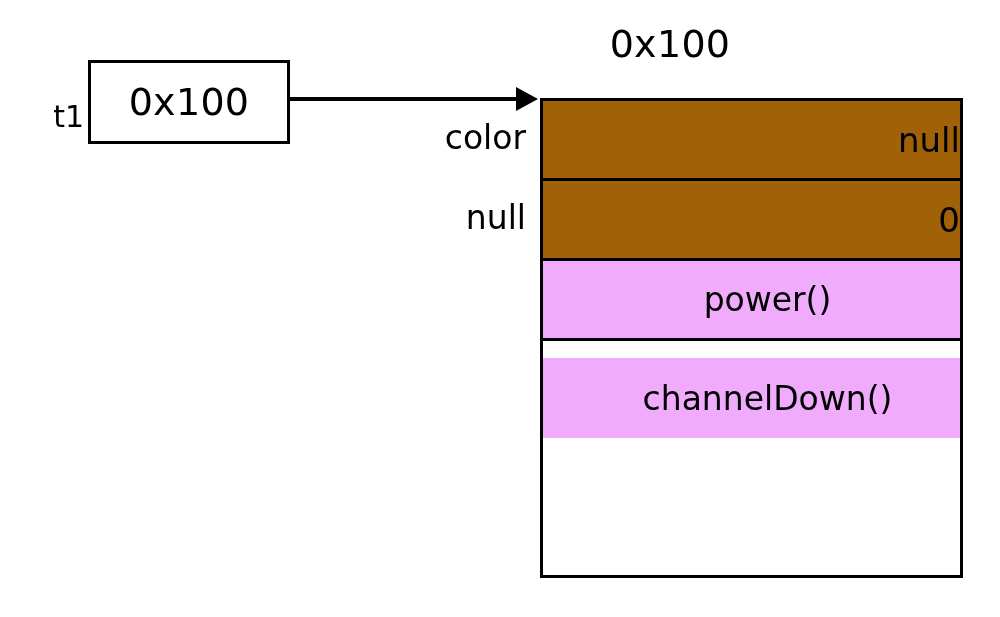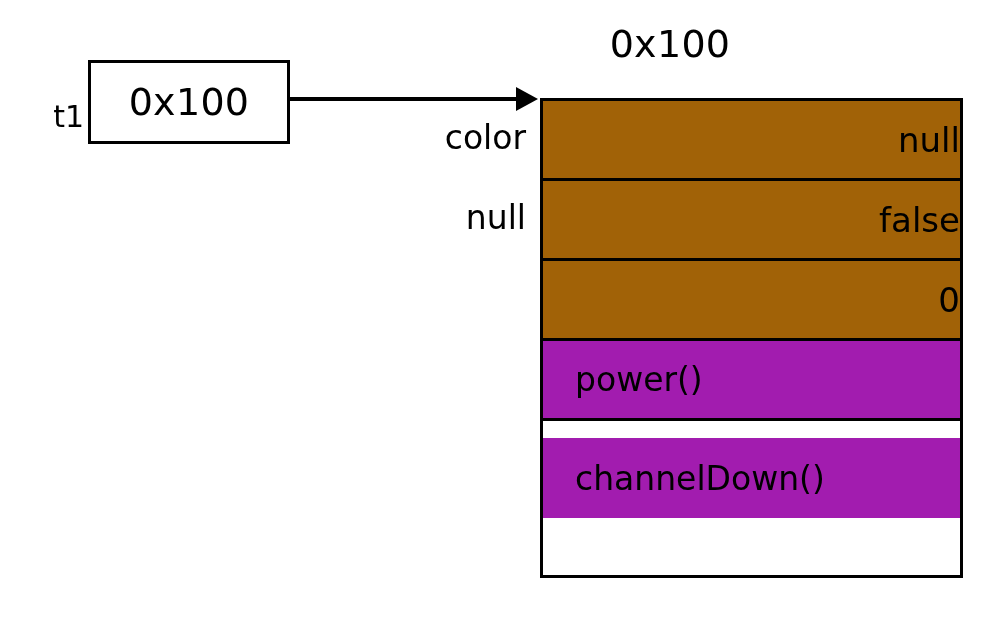--- a/index.html
+++ b/index.html
@@ -110,22 +110,22 @@
   }
   #object-box .row:last-child {
     border-bottom: none;
     margin-top: 17px;
   }
   #object-box .row.field {
     background: #a16207;
     justify-content: flex-end;
   }
   #object-box .row.method {
-    background: #a21caf;
-    justify-content: flex-start;
+    background: #f0abfc;
+    justify-content: center;
     padding-left: 32px;
   }
   #object-box .row .cell-text {
     font-size: 33px;
     white-space: nowrap;
   }
   #object-box .row.field .cell-text {
     font-size: 34px;
   }
 </style>
@@ -153,23 +153,20 @@
     <div class="field-label">color</div>
     <div class="field-label">null</div>
   </div>
 
   <div id="object-box">
 
     <div class="row field">
       <span class="cell-text">null</span>
     </div>
 
-    <div class="row field">
-      <span class="cell-text">false</span>
-    </div>
 
     <div class="row field">
       <span class="cell-text">0</span>
     </div>
 
     <div class="row method">
       <span class="cell-text">power()</span>
     </div>
 
 

